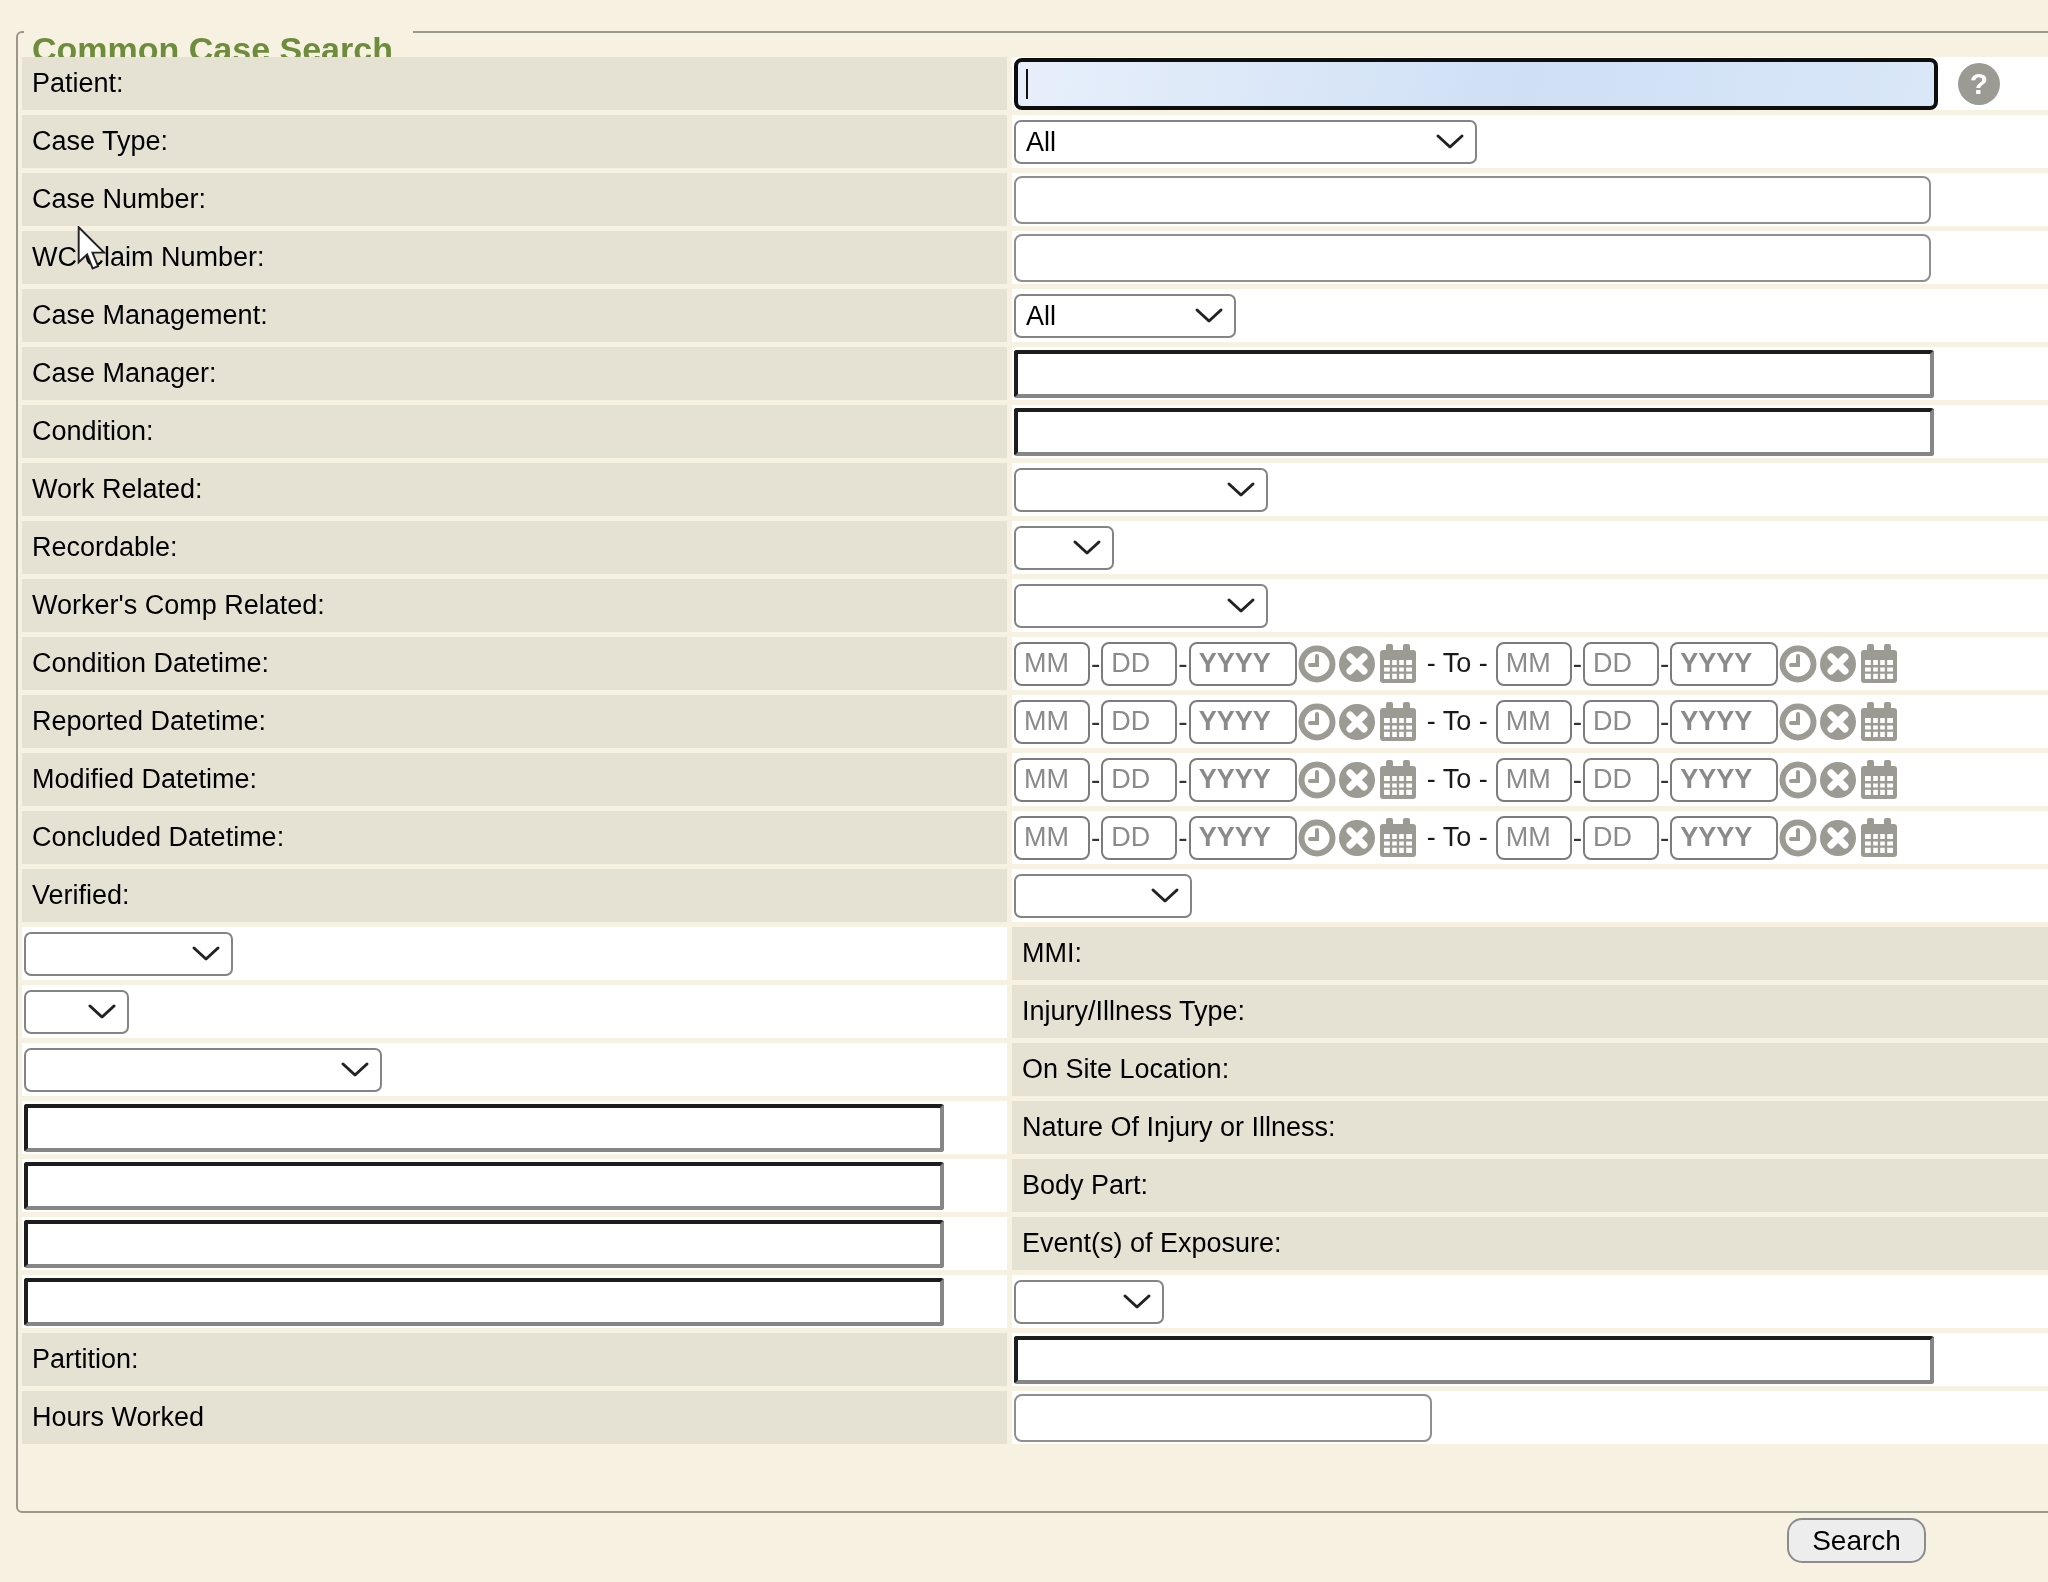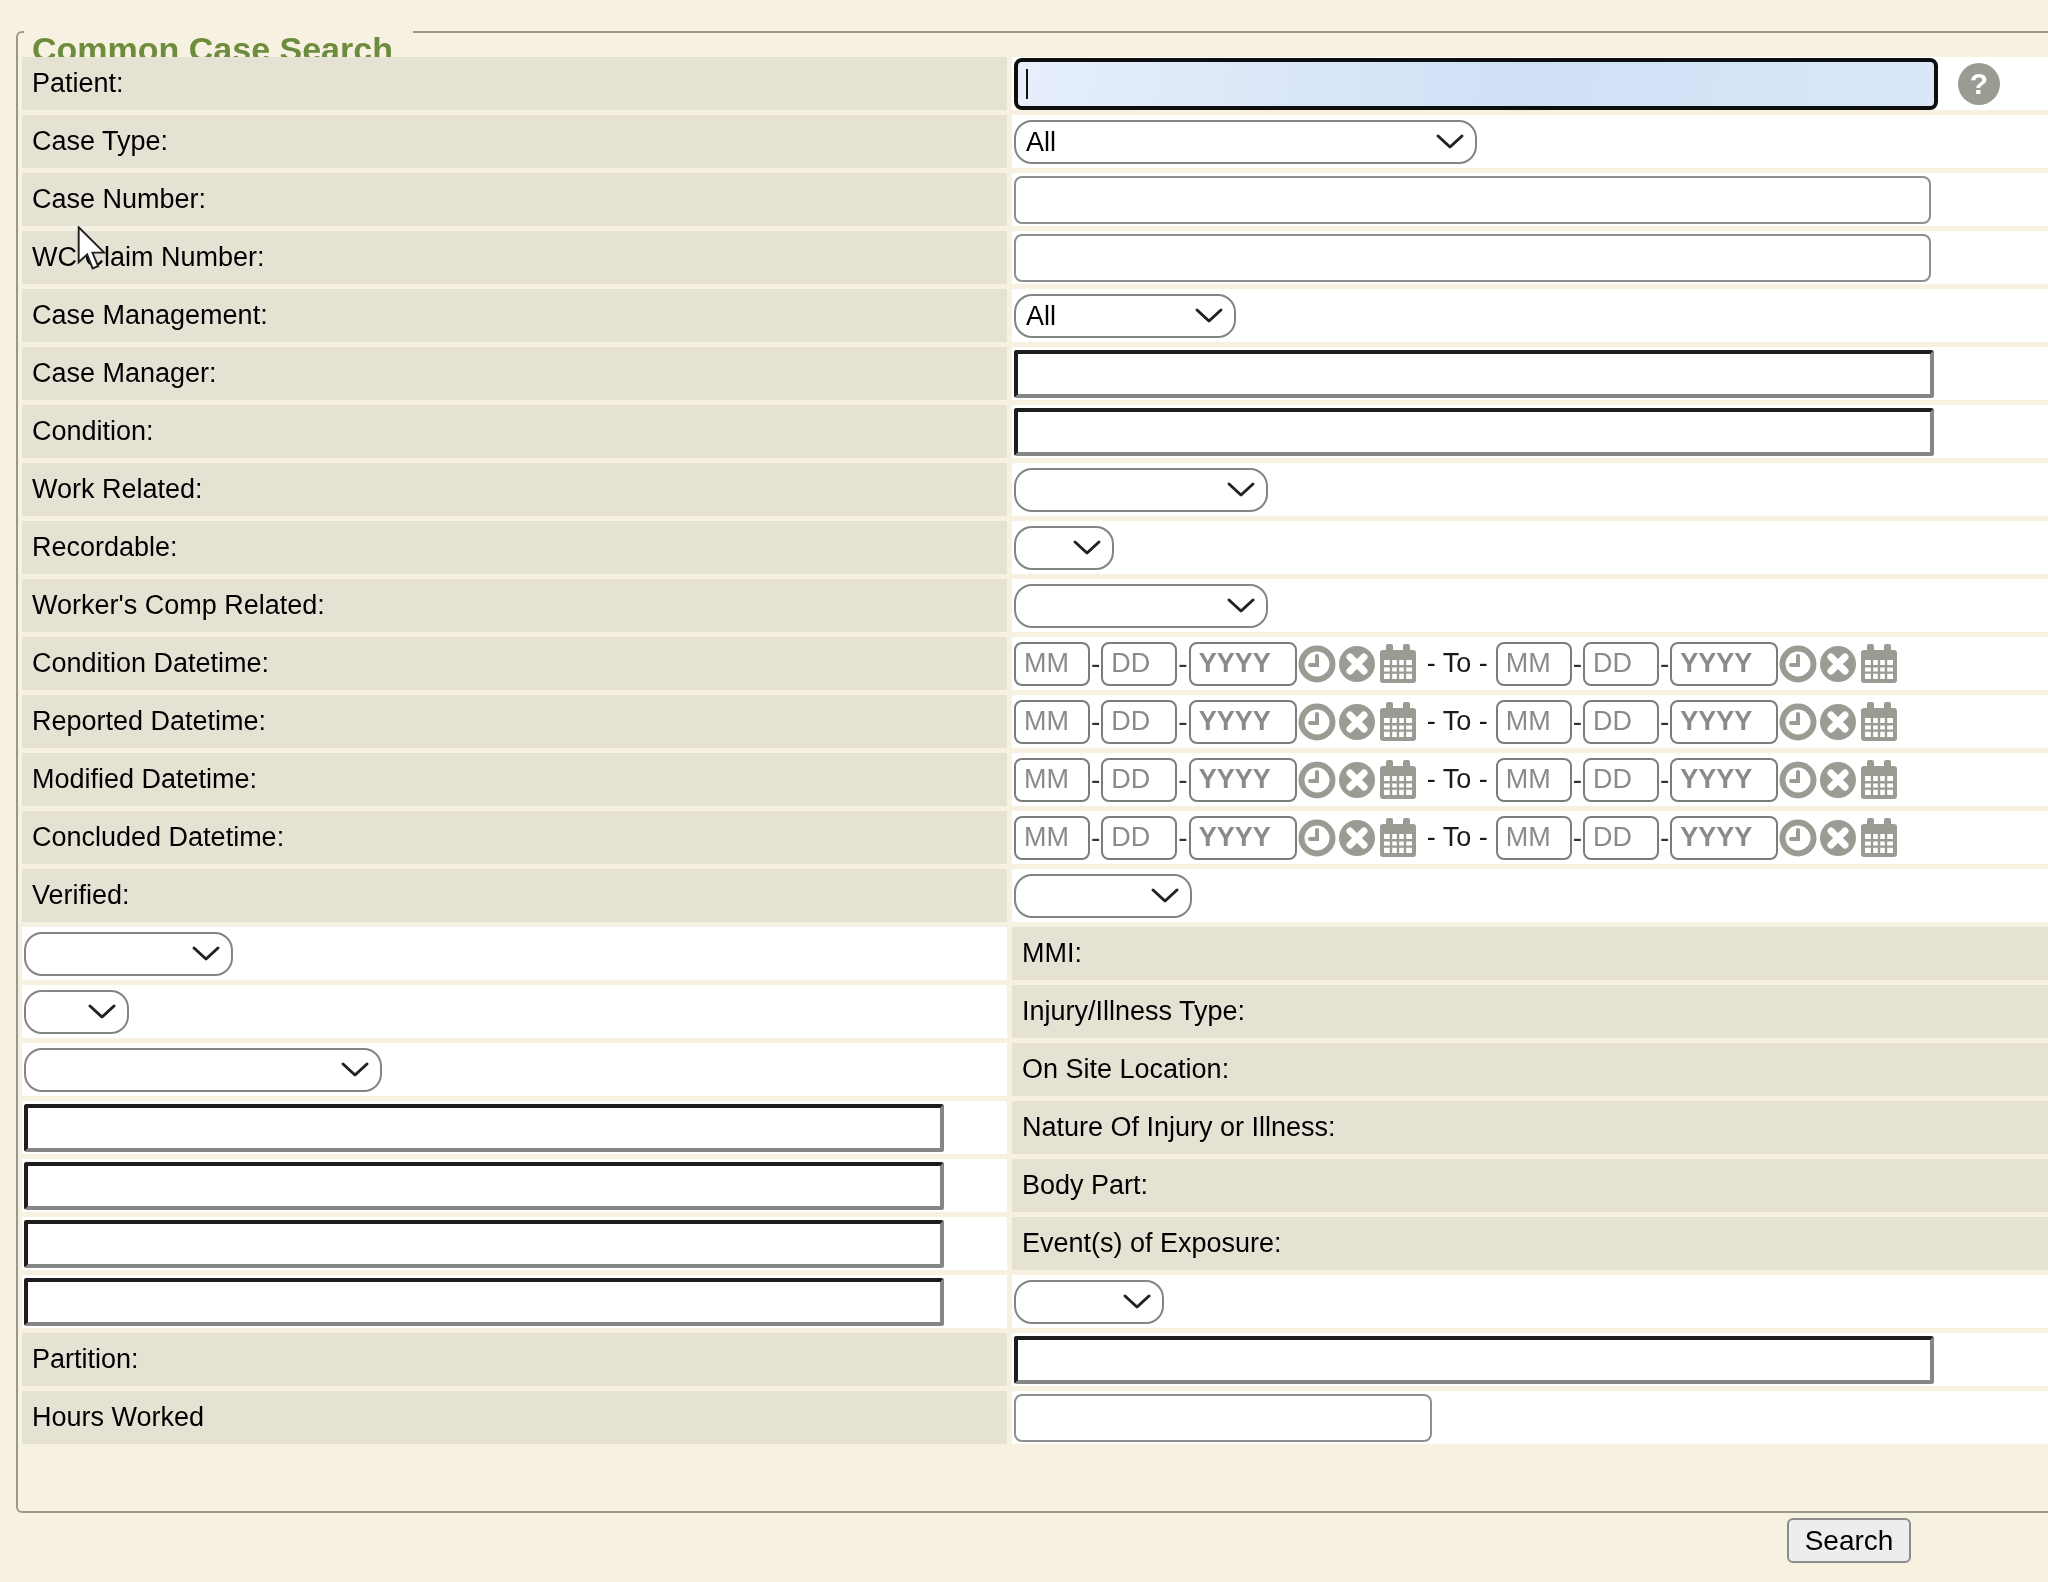--- a/index.html
+++ b/index.html
@@ -28,39 +28,39 @@
     border-color:var(--dark-edge) var(--soft-edge) var(--soft-edge) var(--dark-edge);
     border-radius:3px; font-size:27px; padding:0 10px; font-family:inherit; color:#000;}
   .focus-wrap{position:relative; display:flex; align-items:center;}
   .focustxt{height:52px; border:4px solid #0e0e0e; border-radius:8px;
     background:linear-gradient(100deg,#e7effb 0%,#cfe0f5 55%,#d9e7f8 100%);
     font-size:27px; padding:0 10px; font-family:inherit; color:#000;}
   .caret{position:absolute; left:12px; top:11px; width:2px; height:30px; background:#111;}
 
   .sel-wrap{position:relative; display:flex; align-items:center;}
   select{appearance:none; -webkit-appearance:none; height:44px; background:#fff;
-    border:2px solid #848484; border-radius:18px; font-size:27px; padding:0 46px 0 10px;
+    border:2px solid #848484; border-radius:7px; font-size:27px; padding:0 46px 0 10px;
     font-family:inherit; color:#000; width:100%;}
   .sel-chevron{position:absolute; right:12px; pointer-events:none; display:block;}
 
   .help-circle{width:42px; height:42px; border-radius:50%; background:var(--icon-gray);
     color:#fff; font-size:30px; font-weight:bold; display:flex; align-items:center;
     justify-content:center; margin-left:20px; cursor:pointer;}
 
   .dt-row{display:flex; align-items:center; }
   .dt-in{height:44px; background:#fff; border:2px solid #7c7c7c; border-radius:8px;
     font-size:27px; padding:0 8px; font-family:inherit; color:#000;}
   .dt-in::placeholder, .txt::placeholder{color:#8a8a8a; opacity:1;}
   .dt-mm{width:76px;} .dt-yyyy{width:108px;font-weight:bold;}
   .dt-dash{font-size:28px; color:#333; margin:0 1px;}
   .dt-to{font-size:27px; color:#1a1a1a; margin:0 8px; white-space:nowrap;}
   .dt-icon{display:block; cursor:pointer; flex:none;}
 
-  .search-btn{position:absolute; top:1518px; left:1787px; width:124px; height:45px;
-    background:#ededed; border:2px solid #8c8c8c; border-radius:6px; font-size:28px;
+  .search-btn{position:absolute; top:1518px; left:1787px; width:139px; height:45px;
+    background:#ededed; border:2px solid #8c8c8c; border-radius:15px; font-size:28px;
     font-family:inherit; color:#000; cursor:pointer;}
 
   .mouse-cursor{position:absolute; left:75px; top:226px; pointer-events:none; z-index:50;}
 </style>
 </head>
 <body>
 
 <div class="fieldset-box">
   <div class="legend">Common Case Search</div>
   <div class="rows-table" id="rows-table">

